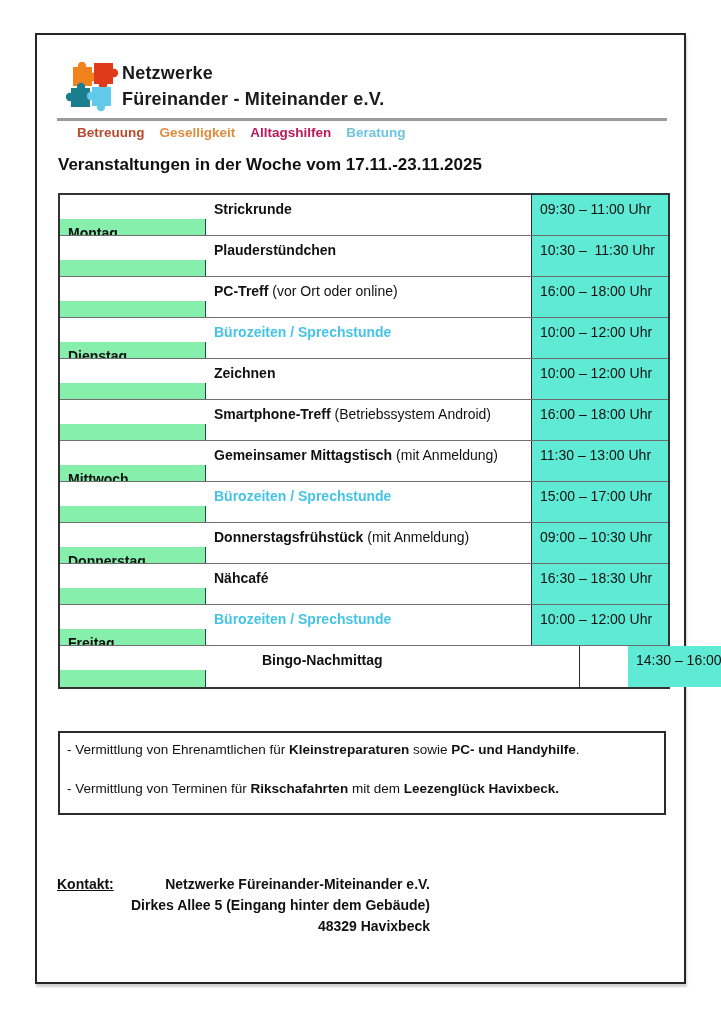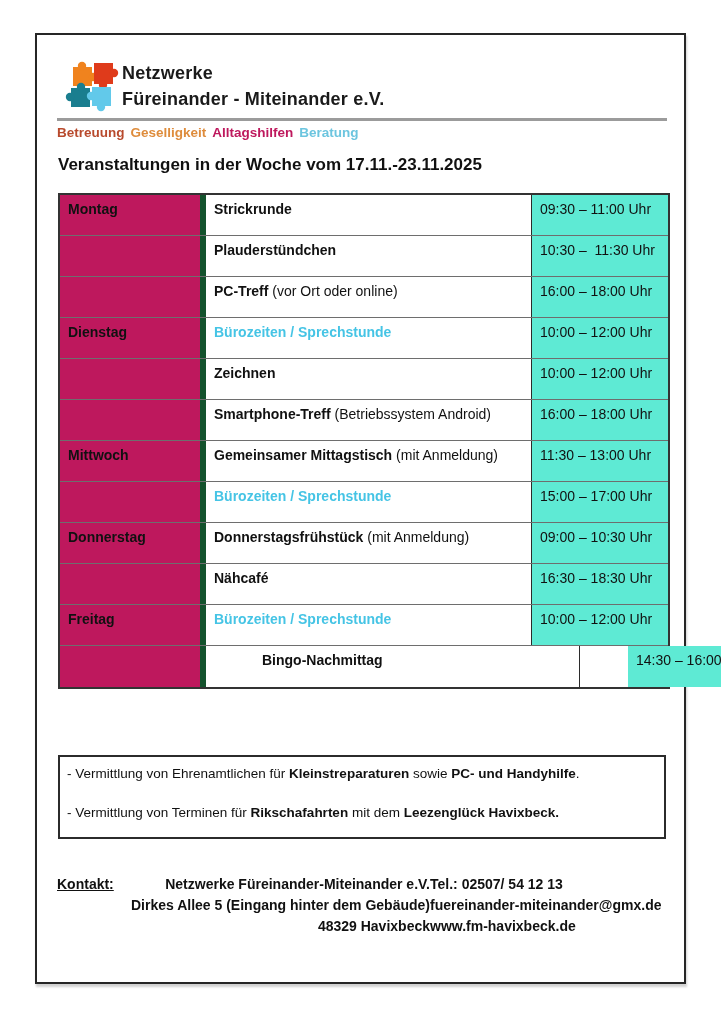--- a/index.html
+++ b/index.html
@@ -47,24 +47,24 @@
   .header-rule {
     position: absolute;
     left: 20px;
     top: 83px;
     width: 610px;
     height: 3px;
     background: #9b9b9b;
   }
   .nav {
     position: absolute;
-    left: 20px;
+    left: 40px;
     top: 90px;
     display: flex;
-    gap: 6px;
+    gap: 15px;
     font-size: 13.5px;
     font-weight: 600;
   }
   .nav-betreuung   { color: #b84a2d; }
   .nav-geselligkeit{ color: #de8c3c; }
   .nav-alltagshilfen{ color: #be185d; }
   .nav-beratung    { color: #6cc5df; }
   
   .doc-title {
     position: absolute;
@@ -93,23 +93,24 @@
   .s-row:last-child { border-bottom: none; gap: 48px; }
   .cell {
     box-sizing: border-box;
     padding: 5px 8px;
     font-size: 14px;
     line-height: 18px;
     color: #111111;
     overflow: hidden;
   }
   .cell-day {
-    background: #be185d;
-    font-weight: bold;
-    border-right: 6px solid #14532d;
+    background: #86efac;
+    font-weight: bold;
+    border-right: 1px solid #14532d;
+    margin-top: 24px;
   }
   .cell-event {
     background: #ffffff;
     border-right: 1px solid #2b2b2b;
   }
   .cell-time {
     background: #5eead4;
     white-space: pre-wrap;
   }
   .ev-name { font-weight: bold; }
@@ -120,21 +121,20 @@
     position: absolute;
     left: 21px;
     top: 696px;
     width: 608px;
     height: 84px;
     border: 2px solid #2b2b2b;
     box-sizing: border-box;
     padding: 9px 7px 0 7px;
     font-size: 13.5px;
     color: #111111;
-    margin-top: 24px;
   }
   .svc-line { margin: 0 0 24px 0; }
   .svc-bold { font-weight: bold; }
   
   .contact {
     position: absolute;
     left: 20px;
     top: 839px;
     width: 612px;
     display: flex;
@@ -273,21 +273,16 @@
       <p class="svc-line"><span>- Vermittlung von Terminen für </span><span class="svc-bold">Rikschafahrten</span><span> mit dem </span><span class="svc-bold">Leezenglück Havixbeck.</span></p>
     </div>
 
     <div class="contact">
       <div class="contact-label">Kontakt:</div>
       <div class="contact-address">
         <div>Netzwerke Füreinander-Miteinander e.V.</div>
         <div>Dirkes Allee 5 (Eingang hinter dem Gebäude)</div>
         <div>48329 Havixbeck</div>
       </div>
-      <div class="contact-right">
-        <div>Tel.: 02507/ 54 12 13</div>
-        <div>fuereinander-miteinander@gmx.de</div>
-        <div>www.fm-havixbeck.de</div>
-      </div>
     </div>
 
   </div>
 </div>
 
 </body></html>

